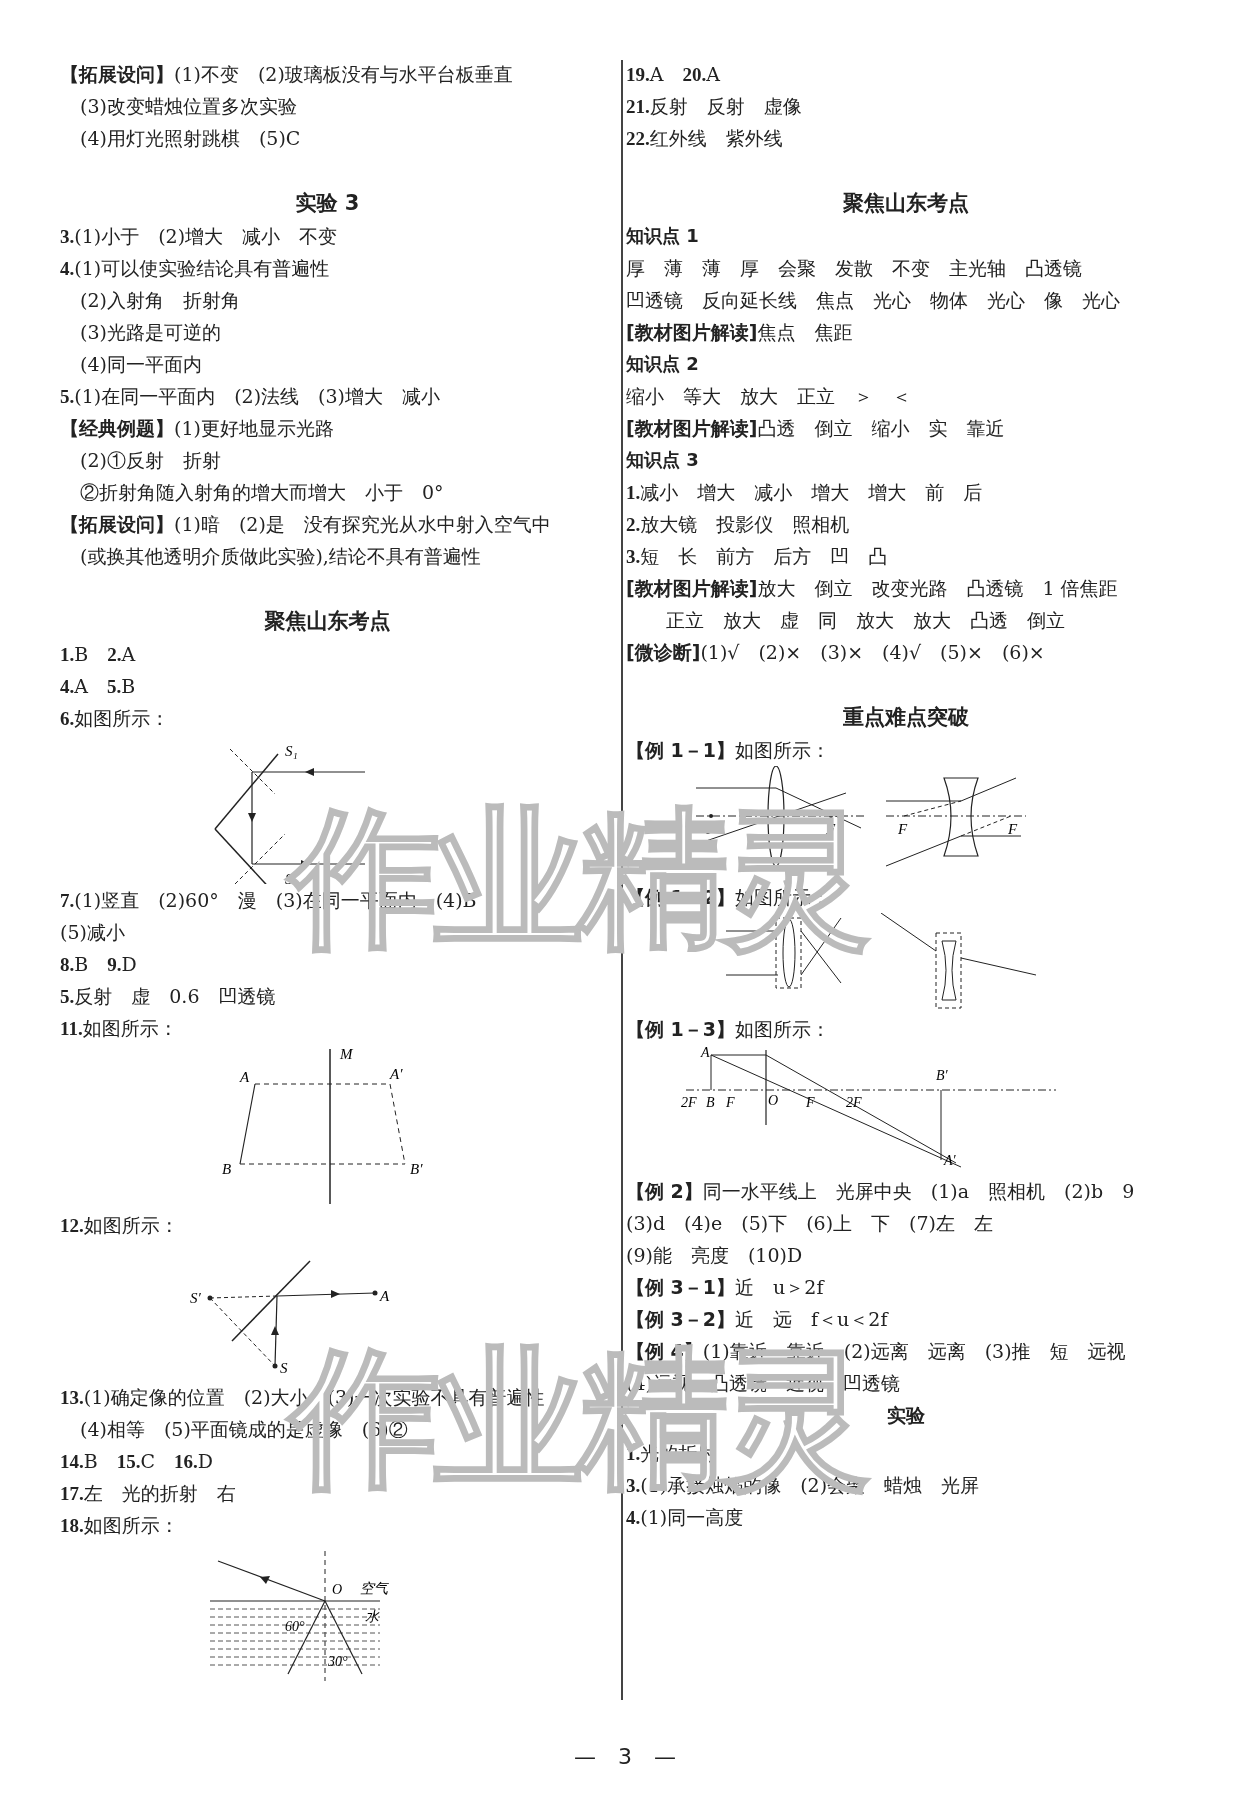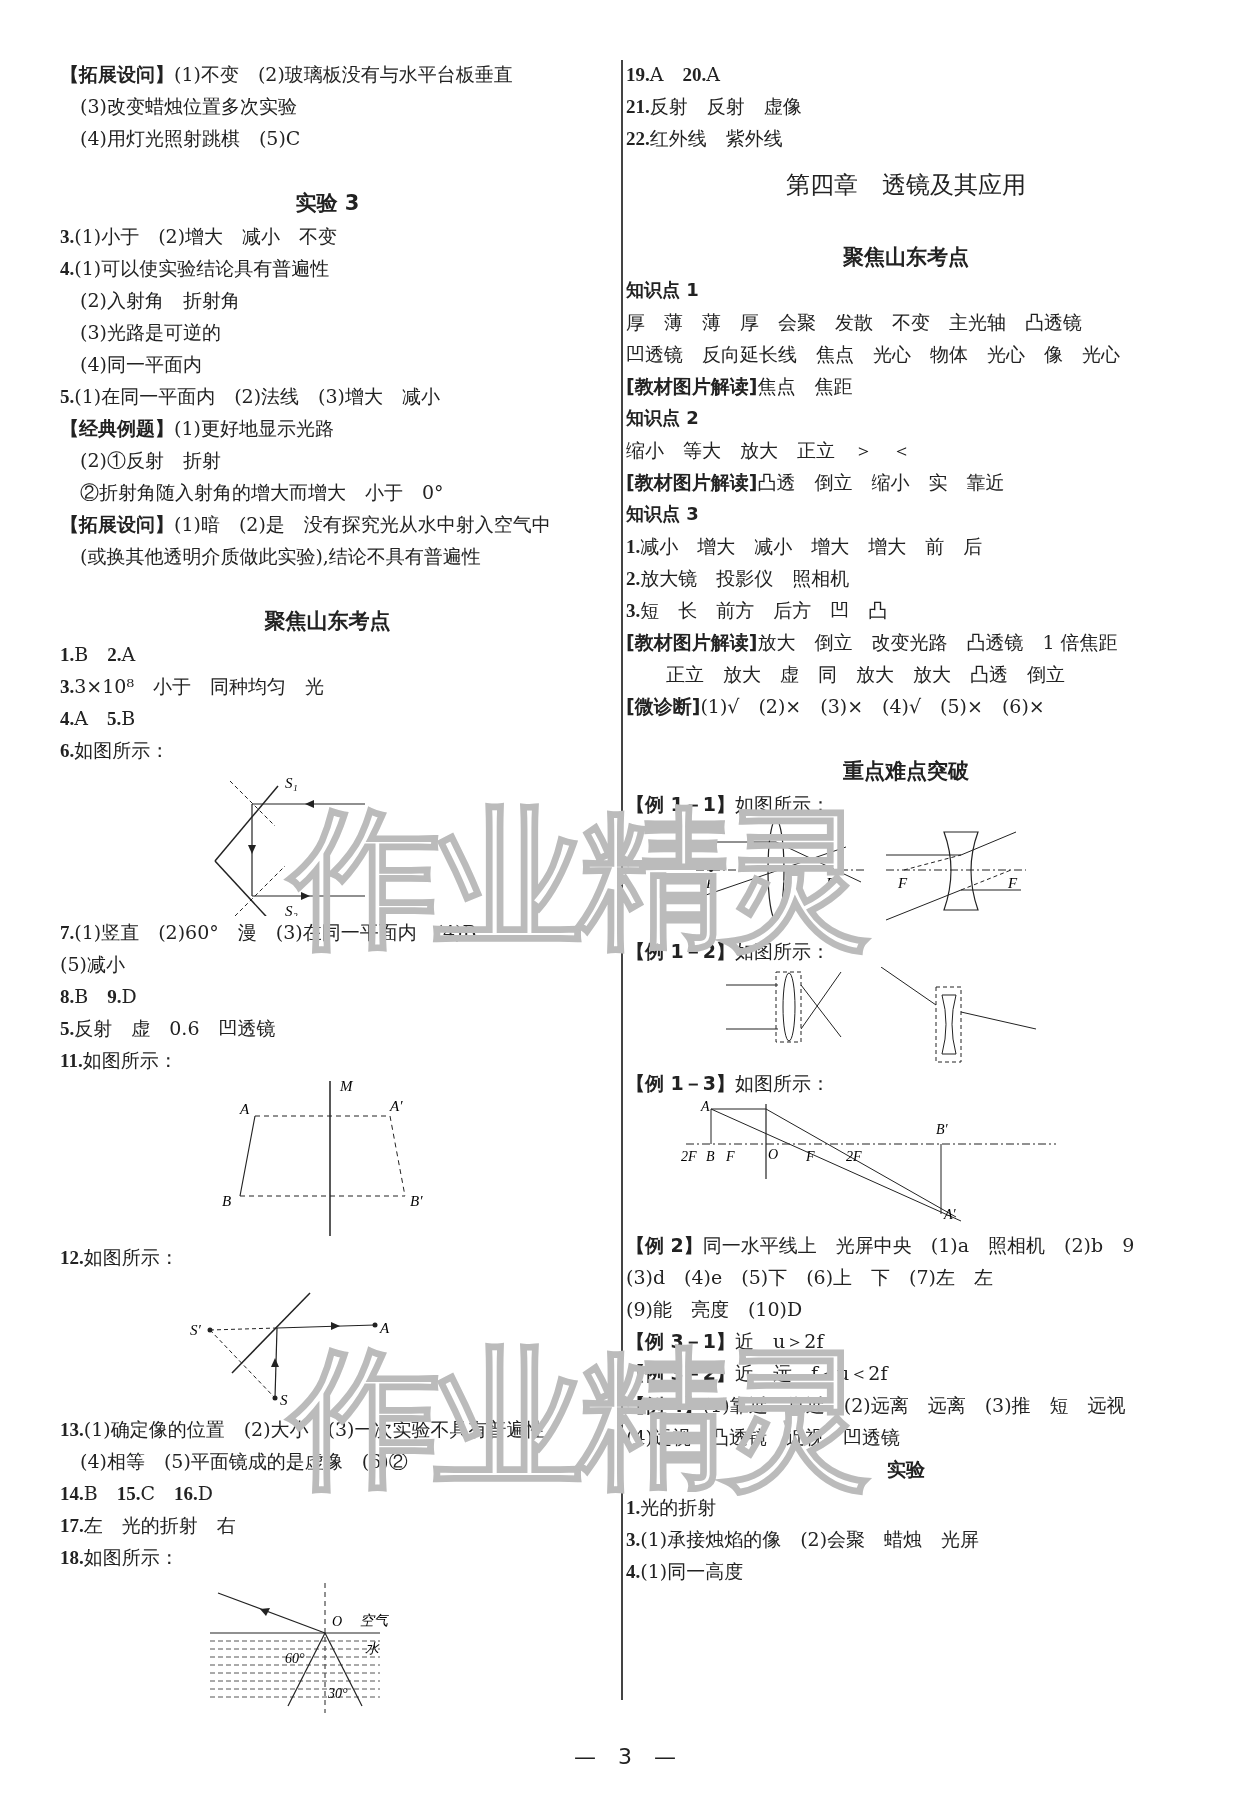--- a/index.html
+++ b/index.html
@@ -39,21 +39,20 @@
   <div class="line ind">(3)光路是可逆的</div>
   <div class="line ind">(4)同一平面内</div>
   <div class="line"><span class="num">5.</span><span>(1)在同一平面内　(2)法线　(3)增大　减小</span></div>
   <div class="line"><span class="tag">【经典例题】</span><span>(1)更好地显示光路</span></div>
   <div class="line ind">(2)①反射　折射</div>
   <div class="line ind">②折射角随入射角的增大而增大　小于　0°</div>
   <div class="line"><span class="tag">【拓展设问】</span><span>(1)暗　(2)是　没有探究光从水中射入空气中</span></div>
   <div class="line ind">(或换其他透明介质做此实验),结论不具有普遍性</div>
   <div class="h-sec">聚焦山东考点</div>
   <div class="line"><span class="num">1.</span><span>B</span>　<span class="num">2.</span><span>A</span></div>
-  <div class="line"><span class="num">3.</span><span>3×10⁸　小于　同种均匀　光</span></div>
   <div class="line"><span class="num">4.</span><span>A</span>　<span class="num">5.</span><span>B</span></div>
   <div class="line"><span class="num">6.</span><span>如图所示：</span></div>
 
   <div class="fig" style="height:150px">
     <svg width="535" height="150">
       <line x1="155" y1="95" x2="218" y2="20" stroke="#222" stroke-width="1.5"></line>
       <line x1="155" y1="95" x2="215" y2="160" stroke="#222" stroke-width="1.5"></line>
       <line x1="192" y1="38" x2="305" y2="38" stroke="#222" stroke-width="1.2"></line>
       <polygon points="245,38 254,34 254,42" fill="#222"></polygon>
       <line x1="192" y1="38" x2="192" y2="130" stroke="#222" stroke-width="1.2"></line>
@@ -138,21 +137,20 @@
       <text x="300" y="52" font-size="14" font-style="normal">空气</text>
       <text x="305" y="80" font-size="14" font-style="normal">水</text>
     </svg>
   </div>
 </div>
 
 <div class="col right">
   <div class="line"><span class="num">19.</span><span>A</span>　<span class="num">20.</span><span>A</span></div>
   <div class="line"><span class="num">21.</span><span>反射　反射　虚像</span></div>
   <div class="line"><span class="num">22.</span><span>红外线　紫外线</span></div>
-  <div class="h-chap">第四章　透镜及其应用</div>
   <div class="h-sec">聚焦山东考点</div>
 
   <div class="line kp">知识点 1</div>
   <div class="line">厚　薄　薄　厚　会聚　发散　不变　主光轴　凸透镜</div>
   <div class="line">凹透镜　反向延长线　焦点　光心　物体　光心　像　光心</div>
   <div class="line"><span class="tag">[教材图片解读]</span><span>焦点　焦距</span></div>
 
   <div class="line kp">知识点 2</div>
   <div class="line">缩小　等大　放大　正立　＞　＜</div>
   <div class="line"><span class="tag">[教材图片解读]</span><span>凸透　倒立　缩小　实　靠近</span></div>

